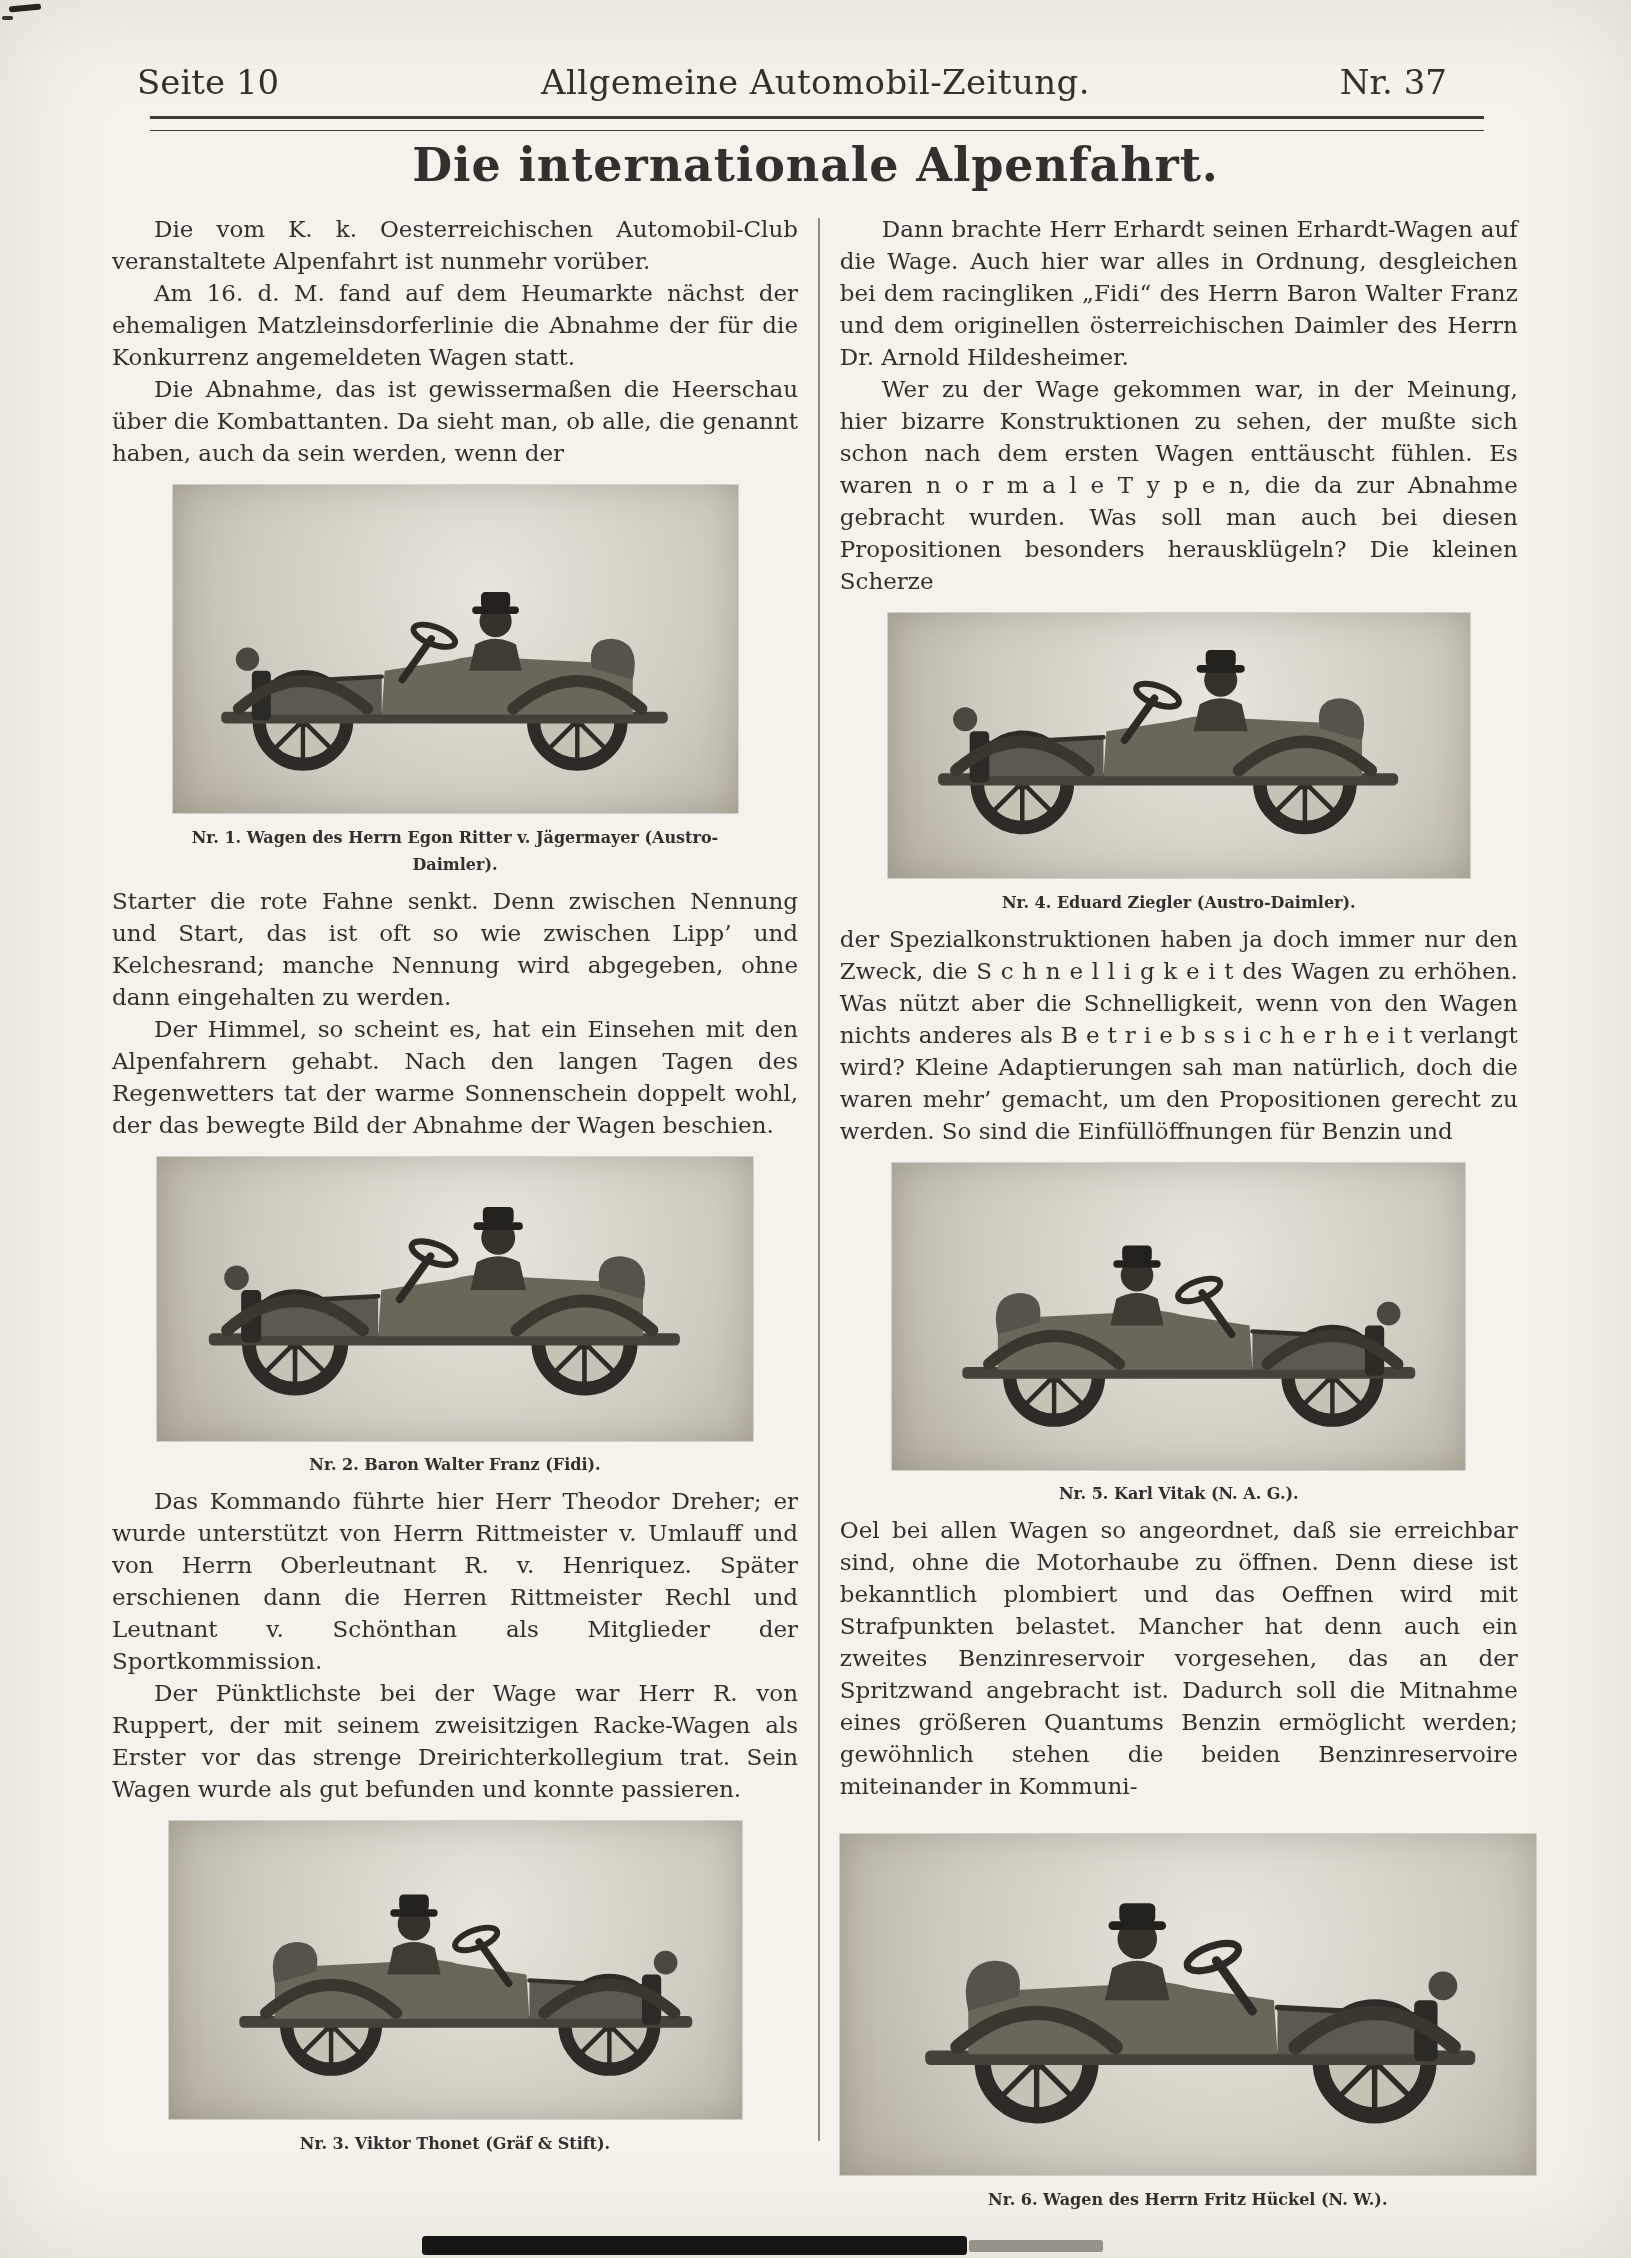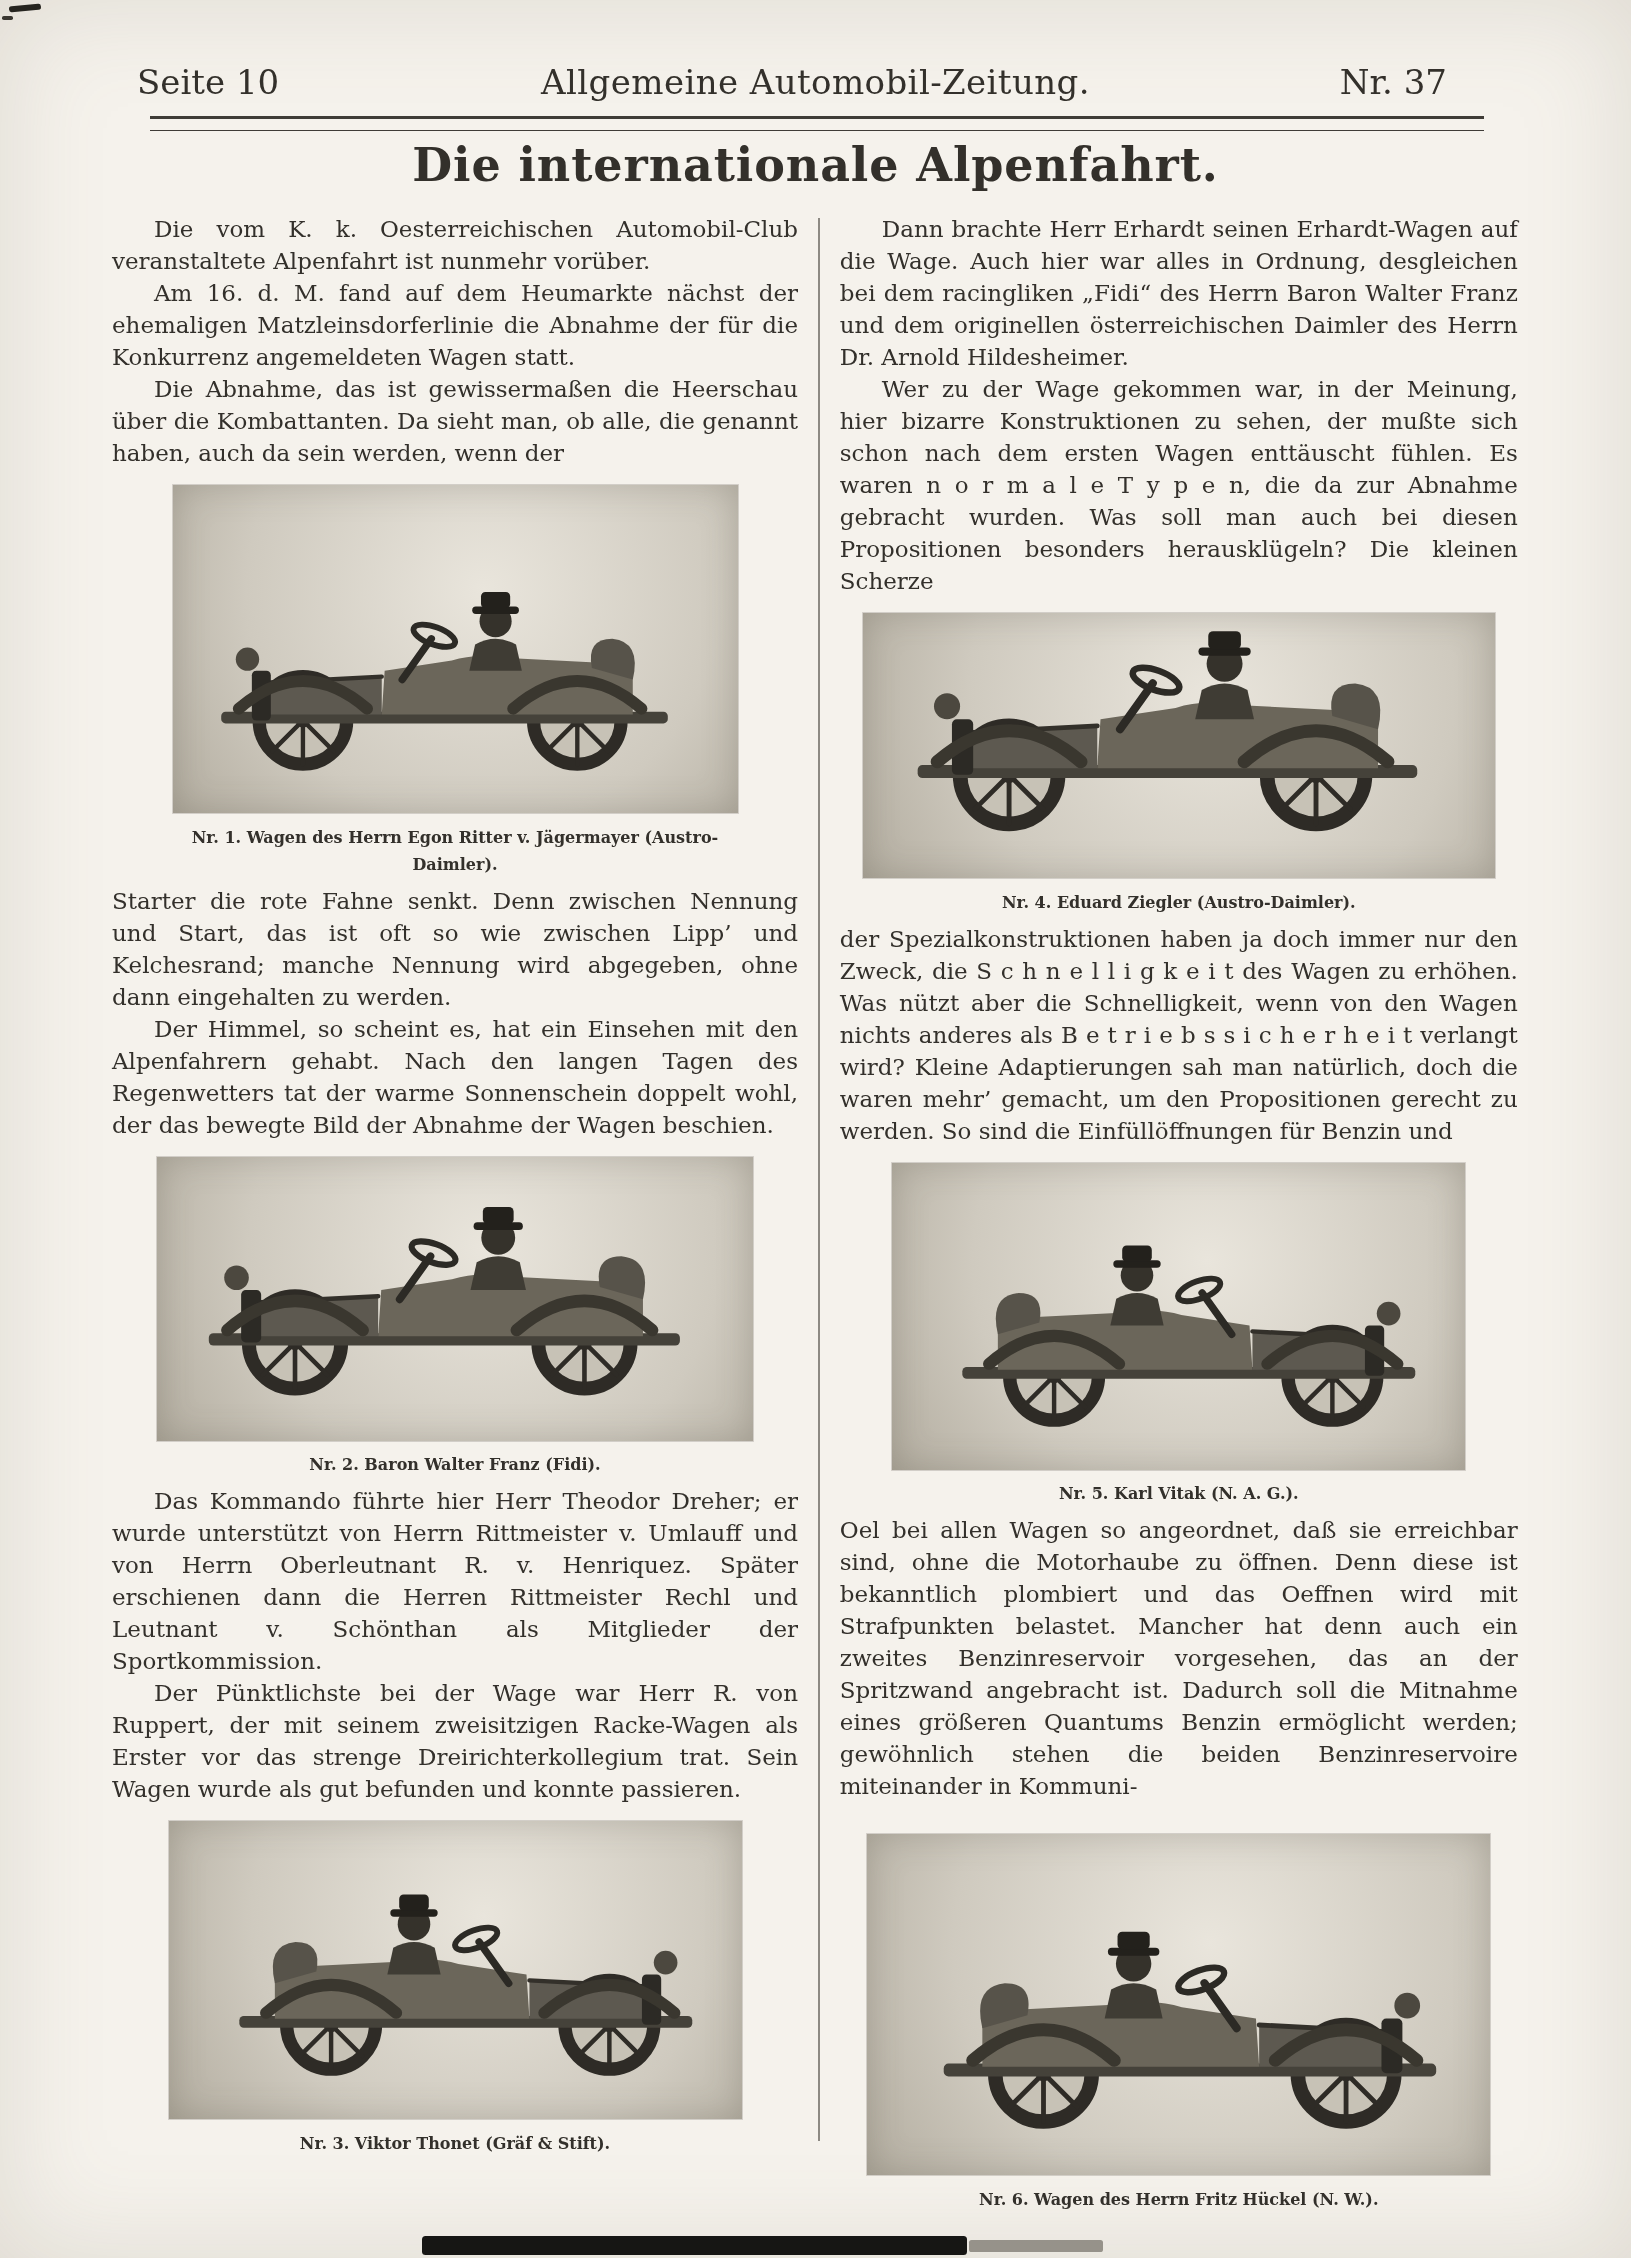--- a/index.html
+++ b/index.html
@@ -46,23 +46,23 @@
   }
   .photo svg{width:93%;height:auto;display:block;margin-bottom:4%;}
   .photo svg.flip{transform:scaleX(-1);}
   figcaption{
     font-size:16px;line-height:27px;font-weight:700;
     text-align:center;margin:10.6px auto 0 auto;text-indent:0;
   }
   .f1{width:565px;} .f1 .photo{height:328px;} .f1 figcaption{max-width:529px;}
   .f2{width:596px;} .f2 .photo{height:284px;}
   .f3{width:573px;} .f3 .photo{height:298px;}
-  .f4{width:632px;} .f4 .photo{height:265px;}
+  .f4{width:582px;} .f4 .photo{height:265px;}
   .f5{width:573px;} .f5 .photo{height:307px;}
-  .f6{width:623px;margin-top:32px;} .f6 .photo{height:341px;}
+  .f6{width:696px;margin-top:32px;} .f6 .photo{height:341px;}
   
   .speck1{position:absolute;left:8.8px;top:5.3px;width:32px;height:6.2px;background:#26241f;transform:rotate(-5deg);border-radius:2.6px;}
   .speck2{position:absolute;left:1.8px;top:16px;width:11.5px;height:3.5px;background:#3a3731;border-radius:1.8px;}
   .artifact-bar{position:absolute;left:422px;top:2236px;width:545px;height:19.4px;background:#161614;border-radius:3.5px;}
   .artifact-tail{position:absolute;left:969px;top:2240px;width:134px;height:11.5px;background:#96928a;border-radius:2.6px;}
   .hidden-defs{position:absolute;width:0;height:0;overflow:hidden;}
 </style>
 </head>
 <body>
 

